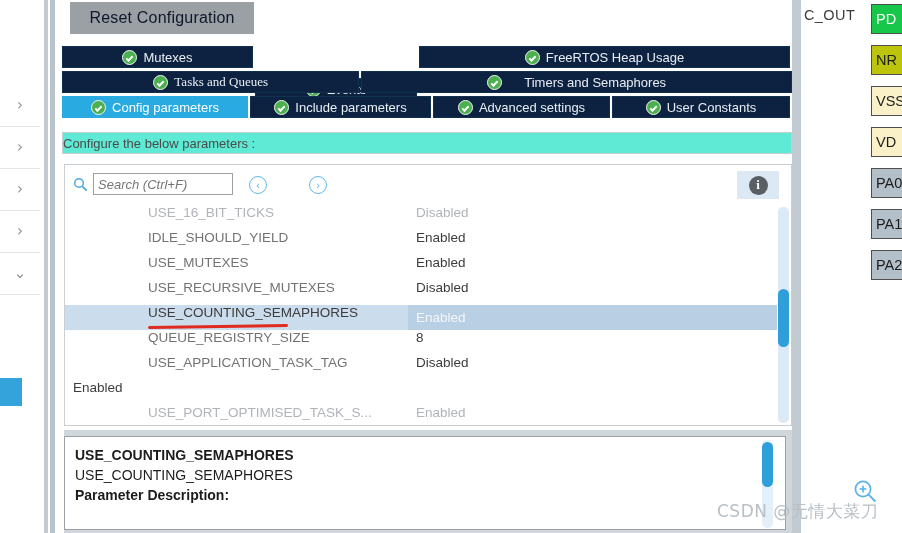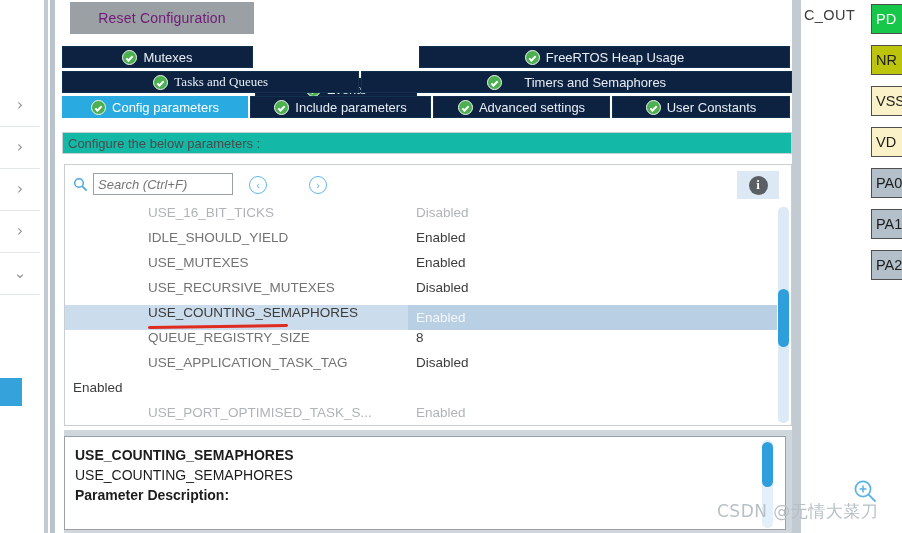--- a/index.html
+++ b/index.html
@@ -20,43 +20,43 @@
   .chev{font-size:15px;color:#8a9096;line-height:1;font-family:"DejaVu Sans",sans-serif;}
   .rail-swatch{position:absolute;left:0;top:378px;width:22px;height:28px;background:#34a3dc;}
 
   .rail-divider{position:absolute;left:44px;top:0;width:4px;height:533px;background:#c3cbd2;}
   .rail-divider2{position:absolute;left:50px;top:0;width:5px;height:533px;background:#b9c3cb;}
 
   
   .main{position:absolute;left:56px;top:0;width:736px;height:533px;background:#ffffff;}
 
   .reset-btn{position:absolute;left:14px;top:2px;width:184px;height:32px;
-             background:#9ba0a5;border:none;color:#701a75;font-size:14px;
+             background:#9ba0a5;border:none;color:#0f172a;font-size:16px;
              font-family:"Liberation Sans",sans-serif;cursor:pointer;
              letter-spacing:.2px;}
 
   
   .tabrow{position:absolute;left:6px;width:730px;height:22px;display:flex;gap:2px;}
   .tabrow.r1{top:46px;}
   .tabrow.r2{top:71px;}
   .tabrow.r3{top:96px;}
   .tab{background:#0d2240;color:#e8eef5;display:flex;align-items:center;justify-content:center;
        font-size:13px;height:22px;box-sizing:border-box;cursor:pointer;white-space:nowrap;
        border:1px solid #12304f;}
   .tab.active{background:#29abe2;color:#ffffff;border-color:#29abe2;}
   .tab .lbl{margin-left:6px;}
   .okdot{width:13px;height:13px;border-radius:50%;background:#4caf50;
          border:1px solid #f2f7f2;position:relative;flex:0 0 13px;display:inline-block;}
   .okdot::after{content:"";position:absolute;left:3px;top:5px;width:5px;height:2px;
          border-left:2px solid #fff;border-bottom:2px solid #fff;transform:rotate(-45deg);}
 
   
   .configure-strip{position:absolute;left:6px;top:132px;width:730px;height:22px;
-        background:#14b8a6;border:1px solid #c9ced3;box-sizing:border-box;
-        display:flex;align-items:center;padding-left:5px;font-size:13px;color:#4a4a4a;}
+        background:#5eead4;border:1px solid #c9ced3;box-sizing:border-box;
+        display:flex;align-items:center;font-size:13px;color:#4a4a4a;}
 
   
   .param-box{position:absolute;left:8px;top:164px;width:728px;height:262px;
         background:#ffffff;border:1px solid #c9ced3;box-sizing:border-box;}
 
   .searchbar{position:absolute;left:0;top:0;width:726px;height:40px;background:#fff;}
   .mag{position:absolute;left:8px;top:12px;width:15px;height:15px;}
   .search-input{position:absolute;left:28px;top:8px;width:140px;height:22px;
         border:1px solid #9aa0a6;box-sizing:border-box;background:#fff;
         font-style:italic;color:#9aa0a6;font-size:13px;padding:0 4px;

